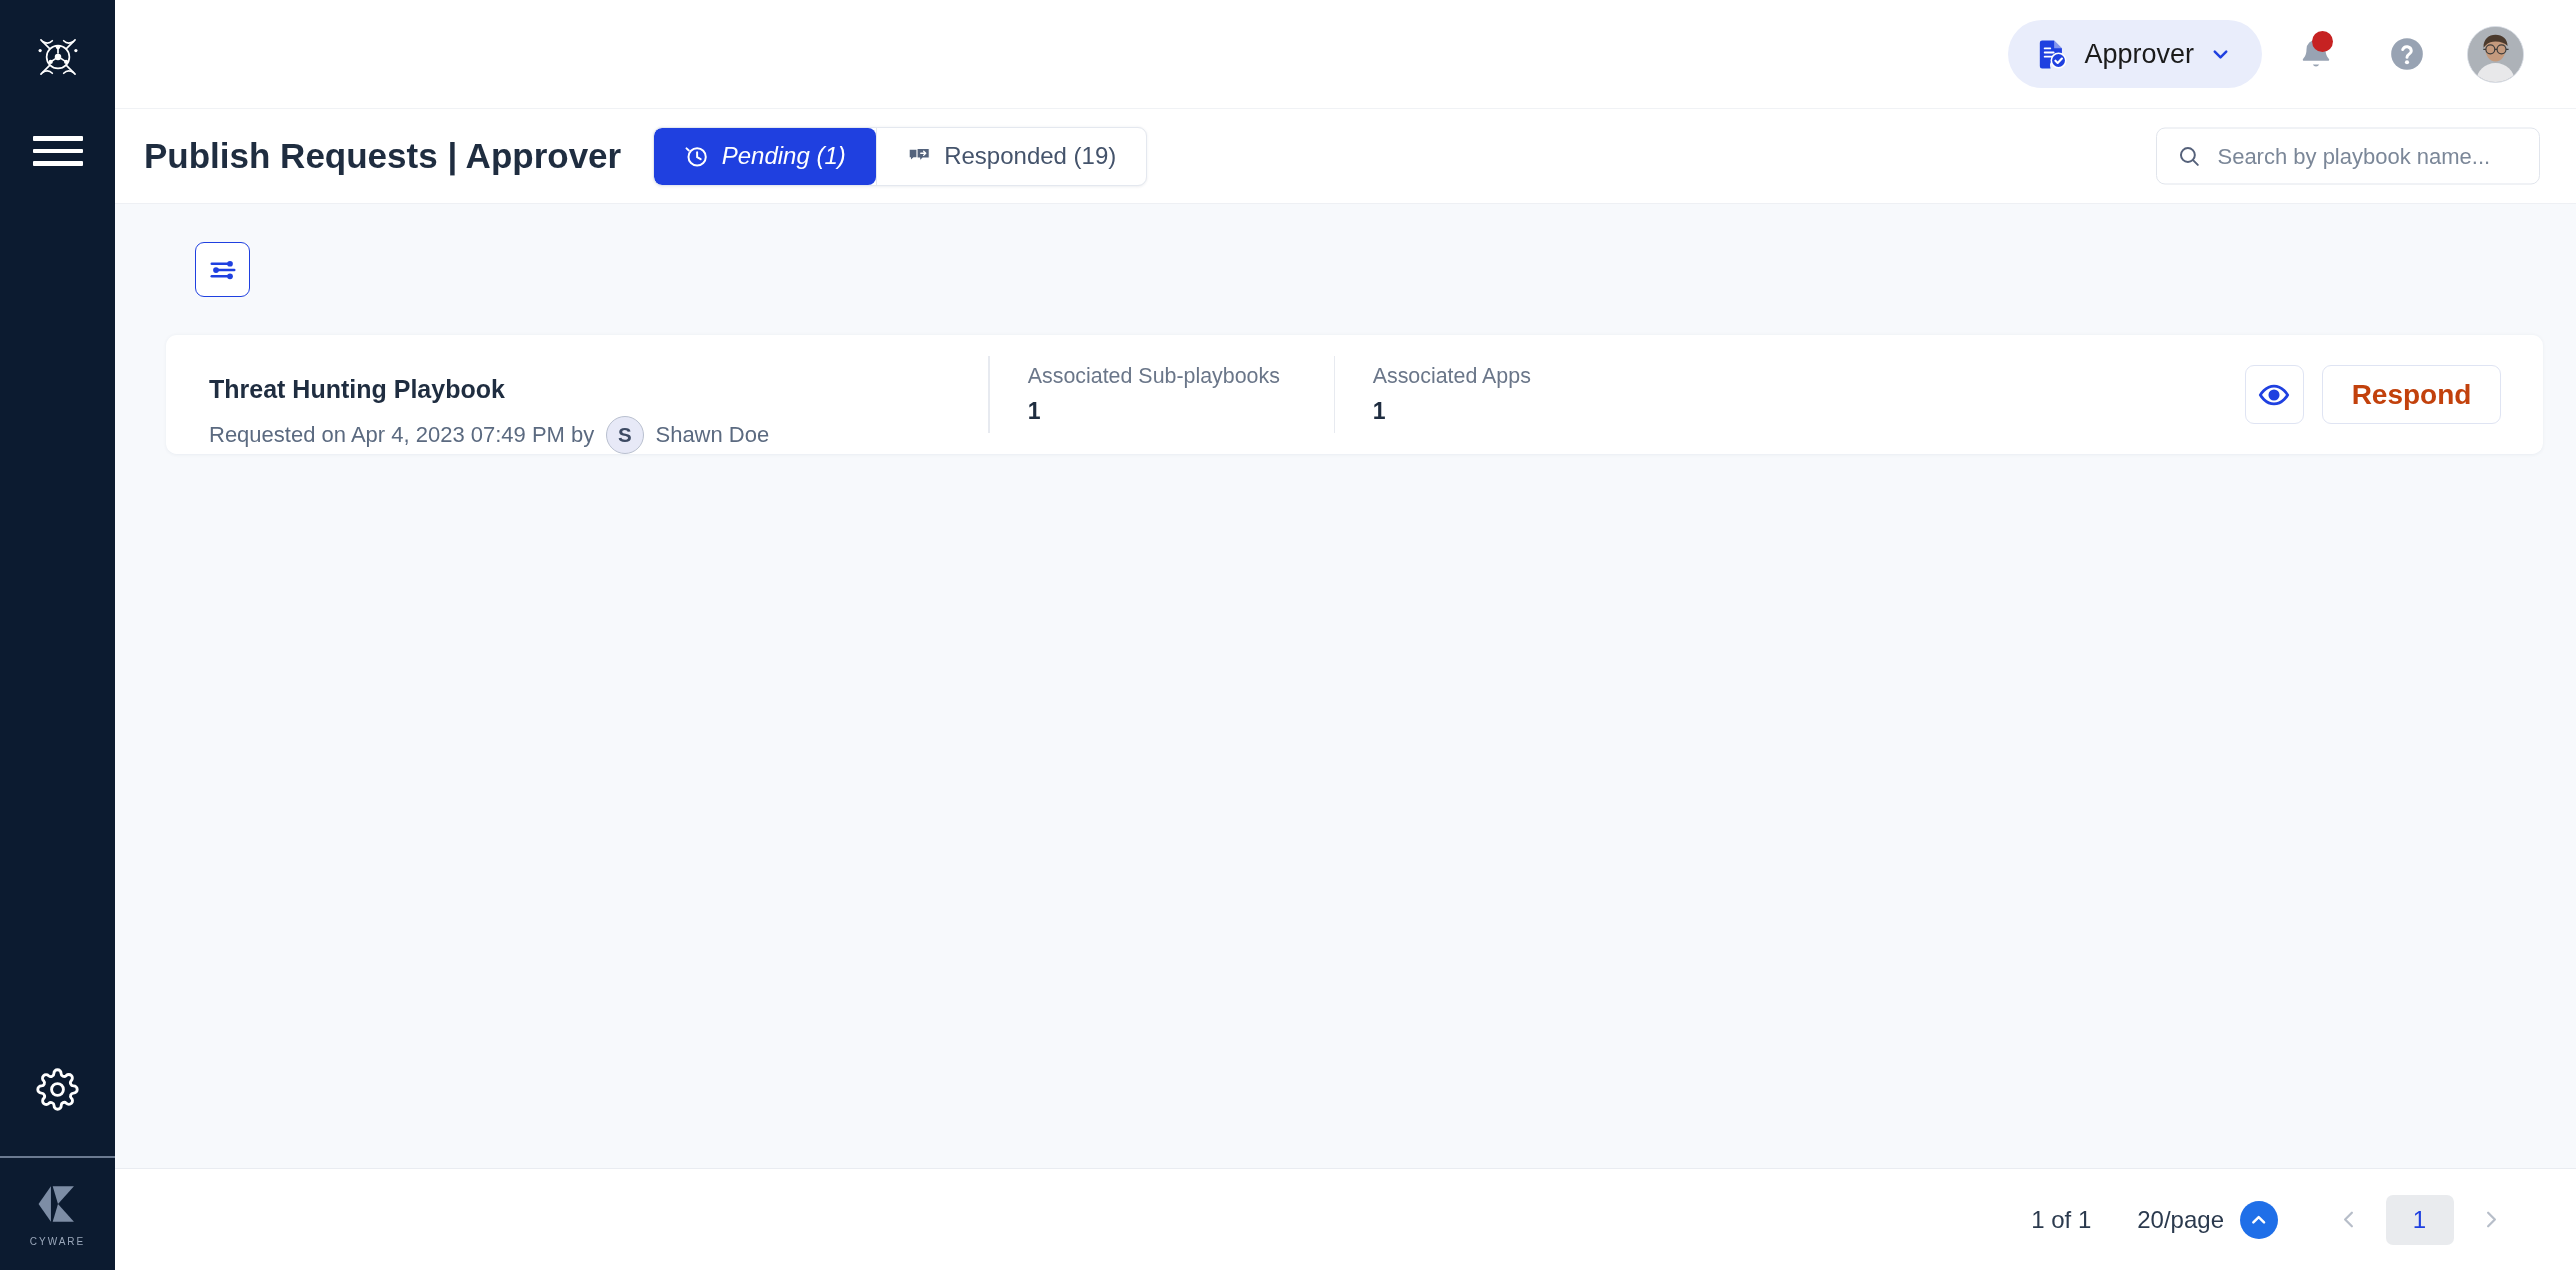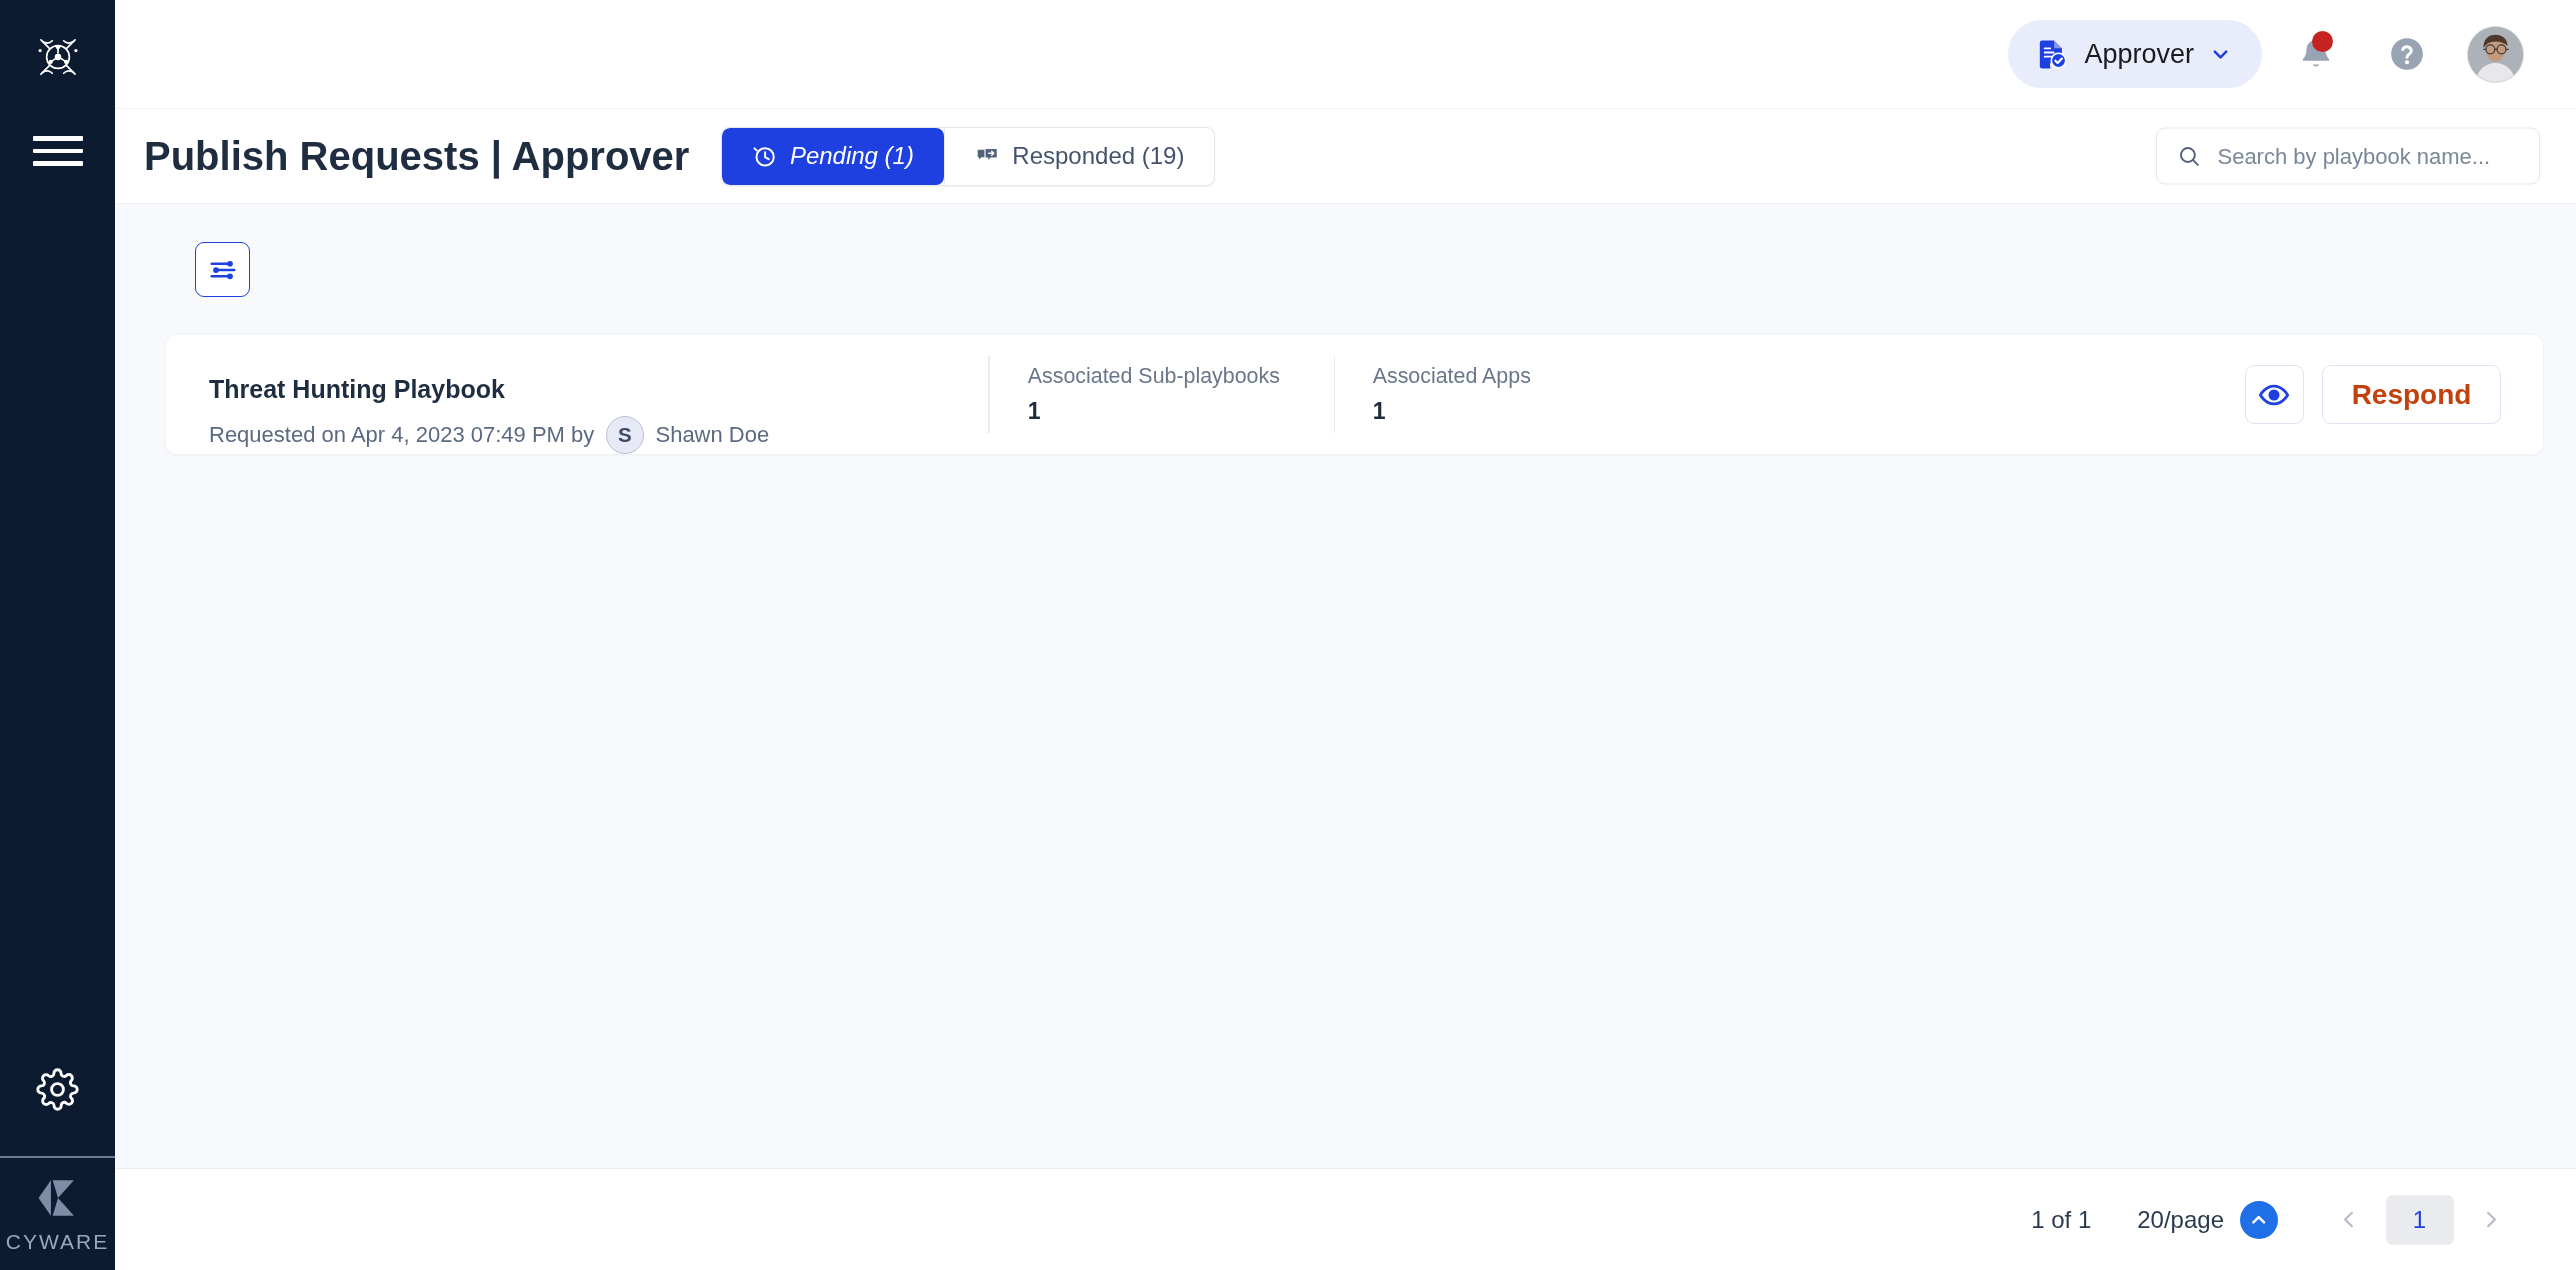--- a/index.html
+++ b/index.html
@@ -27,21 +27,21 @@
   }
   .sb-hamburger span { display:block; height: 4.5px; background: #ffffff; border-radius: 0.9px; width: 50px; }
   .sb-spacer { flex: 1 1 auto; }
   .sb-gear { margin-bottom: 39px; width: 55px; height: 55px; display:flex; align-items:center; justify-content:center; cursor:pointer;}
   .sb-divider { width: 115px; height: 1.8px; background: #6b7a90; }
   .sb-brand {
     height: 112px; width: 100%;
     display: flex; flex-direction: column; align-items: center; justify-content: center; gap: 9px;
   }
   .sb-brand-name {
-    color: #9aa7ba; font-size: 21px; letter-spacing: 2px; font-weight: 400;
+    color: #9aa7ba; font-size: 10px; letter-spacing: 2px; font-weight: 400;
   }
 
   
   .main { flex: 1 1 auto; display: flex; flex-direction: column; min-width: 0; background:#ffffff; }
 
   
   .topbar {
     height: 109px; flex: 0 0 109px;
     background: #ffffff;
     display: flex; align-items: center; justify-content: flex-end;
@@ -68,21 +68,21 @@
   
   .titlebar {
     height: 95px; flex: 0 0 95px;
     background: #ffffff;
     display: flex; align-items: center;
     padding: 0 36px 0 29px;
     border-bottom: 0.9px solid #eef0f4;
     position: relative;
   }
   .page-title {
-    font-size: 40px; font-weight: 700; color: #1f2d40;
+    font-size: 35px; font-weight: 700; color: #1f2d40;
     white-space: nowrap; margin-right: 32px;
   }
   .tabs {
     display: flex; align-items: stretch;
     border: 0.9px solid #e4e8ef; border-radius: 9px;
     height: 59px; overflow: hidden;
     box-shadow: 0 0.9px 2.7px rgba(20,40,80,.08);
     background: #ffffff;
   }
   .tab {

